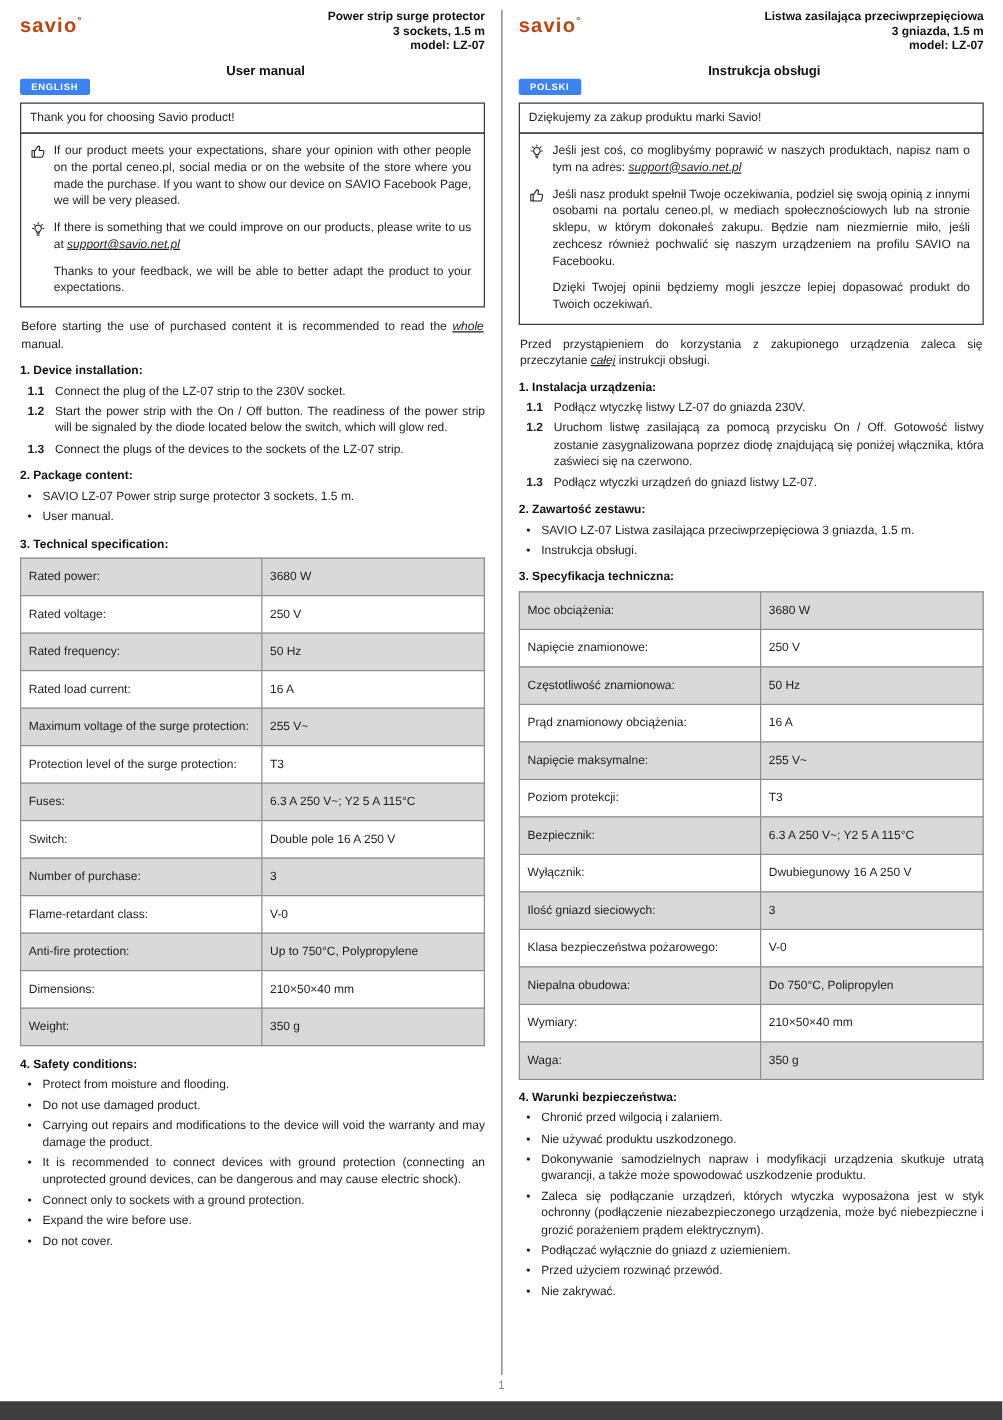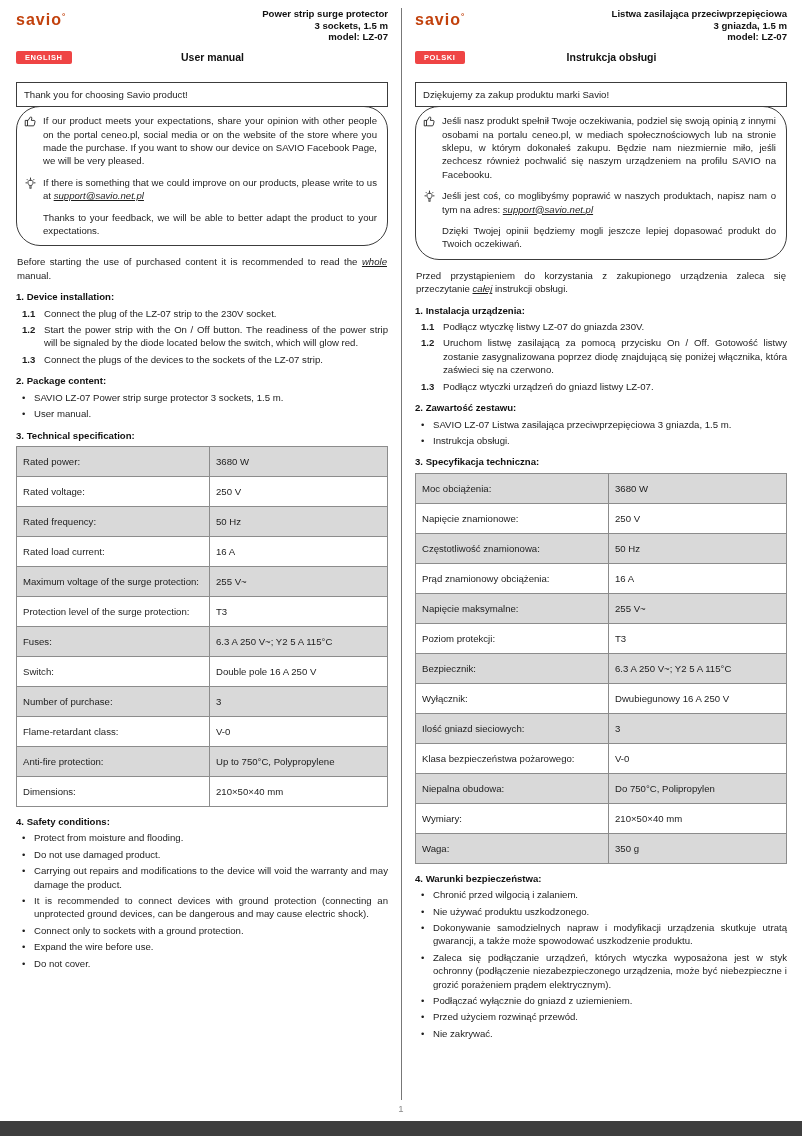--- a/index.html
+++ b/index.html
@@ -18,31 +18,31 @@
   .divider { width: 1px; background: #777; margin: 0 13px; height: 1092px; }
 
   
   .col-head { display: flex; justify-content: space-between; align-items: flex-start; }
   .logo { font-size: 16px; font-weight: bold; letter-spacing: 1px; color: #c2410c; line-height: 18px; }
   .logo sup { font-size: 8px; }
   .head-right { text-align: right; font-weight: bold; font-size: 9.6px; line-height: 11.6px; color: #111; }
 
   .title-row { position: relative; height: 15px; margin-top: 8px; }
   .lang-badge {
-    position: absolute; left: 0; top: 0;
-    background: #ef4444; color: #fff;
+    position: absolute; left: 0; top: 12px;
+    background: #3b82f6; color: #fff;
     font-size: 7.5px; font-weight: bold; letter-spacing: .6px;
     padding: 2px 9px 2px 9px; border-radius: 2px; line-height: 9px;
   }
   .doc-title { display: block; text-align: center; font-weight: bold; font-size: 10.5px; color: #111; padding-left: 21px; }
 
   .box { border: 1px solid #3c3c3c; padding: 5px 7px; }
   .box-a { margin-top: 16px; }
   .box-a p { margin: 0; }
-  .box-b { margin-top: -1px; padding: 7px 10px 8px 7px; border-radius: 24px; }
+  .box-b { margin-top: -1px; padding: 7px 10px 8px 7px; }
   .icon-para { display: flex; gap: 5px; margin-bottom: 8px; }
   .icon-para .ico { flex: 0 0 14px; padding-top: 1px; }
   .icon-para p { margin: 0; flex: 1; text-align: justify; }
   .feedback { margin: 0 0 0 19px; text-align: justify; }
 
   .u { text-decoration: underline; font-style: italic; }
 
   .note { margin: 9px 1px 8px 1px; text-align: justify; }
 
   h3 { font-size: 9.6px; margin: 8px 0 3px 0; color: #111; }
@@ -209,20 +209,24 @@
           <tr>
             <td class="lbl">Anti-fire protection:</td>
             <td class="val">Up to 750°C, Polypropylene</td>
           </tr>
 
           <tr>
             <td class="lbl">Dimensions:</td>
             <td class="val">210×50×40 mm</td>
           </tr>
 
+          <tr>
+            <td class="lbl">Weight:</td>
+            <td class="val">350 g</td>
+          </tr>
         </tbody>
     </table>
 
     <h3>4. Safety conditions:</h3>
     <div class="bullets">
 
         <div class="b-item">
           <span class="dot"></span>
           <span class="txt">Protect from moisture and flooding.</span>
         </div>
@@ -274,43 +278,43 @@
     <div class="title-row">
       <span class="lang-badge">POLSKI</span>
       <span class="doc-title">Instrukcja obsługi</span>
     </div>
 
     <div class="box box-a">
       <p>Dziękujemy za zakup produktu marki Savio!</p>
     </div>
 
     <div class="box box-b">
-      <div class="icon-para">
-        <span class="ico">
-          <svg viewBox="0 0 24 24" width="13" height="13">
-              <g fill="none" stroke="#1d1d1d" stroke-width="1.6" stroke-linejoin="round" stroke-linecap="round">
-                <path d="M3 10h3.5v10H3z"></path>
-                <path d="M6.5 19l2 1h8.5c1 0 1.8-.7 2-1.6l1.4-6.2c.3-1.2-.6-2.2-1.8-2.2h-5l.8-4.2c.2-1.2-.5-2.3-1.7-2.3-.6 0-1.1.3-1.4.8L7.6 10H6.5"></path>
-              </g>
-            </svg>
-        </span>
-        <p>Jeśli nasz produkt spełnił Twoje oczekiwania, podziel się swoją opinią z innymi osobami na portalu ceneo.pl, w mediach społecznościowych lub na stronie sklepu, w którym dokonałeś zakupu. Będzie nam niezmiernie miło, jeśli zechcesz również pochwalić się naszym urządzeniem na profilu SAVIO na Facebooku.</p>
-      </div>
       <div class="icon-para">
         <span class="ico">
           <svg viewBox="0 0 24 24" width="13" height="13">
               <g fill="none" stroke="#1d1d1d" stroke-width="1.6" stroke-linecap="round" stroke-linejoin="round">
                 <path d="M12 5.5a4.8 4.8 0 0 1 3.2 8.4c-.7.6-1 1.4-1 2.1h-4.4c0-.7-.3-1.5-1-2.1A4.8 4.8 0 0 1 12 5.5z"></path>
                 <path d="M10.2 18.5h3.6M10.8 20.7h2.4"></path>
                 <path d="M12 1.8v1.4M5.8 4.6l1 1M18.2 4.6l-1 1M3.6 10.8h1.4M19 10.8h1.4"></path>
               </g>
             </svg>
         </span>
         <p><span>Jeśli jest coś, co moglibyśmy poprawić w naszych produktach, napisz nam o tym na adres: </span><span class="u">support@savio.net.pl</span></p>
       </div>
+      <div class="icon-para">
+        <span class="ico">
+          <svg viewBox="0 0 24 24" width="13" height="13">
+              <g fill="none" stroke="#1d1d1d" stroke-width="1.6" stroke-linejoin="round" stroke-linecap="round">
+                <path d="M3 10h3.5v10H3z"></path>
+                <path d="M6.5 19l2 1h8.5c1 0 1.8-.7 2-1.6l1.4-6.2c.3-1.2-.6-2.2-1.8-2.2h-5l.8-4.2c.2-1.2-.5-2.3-1.7-2.3-.6 0-1.1.3-1.4.8L7.6 10H6.5"></path>
+              </g>
+            </svg>
+        </span>
+        <p>Jeśli nasz produkt spełnił Twoje oczekiwania, podziel się swoją opinią z innymi osobami na portalu ceneo.pl, w mediach społecznościowych lub na stronie sklepu, w którym dokonałeś zakupu. Będzie nam niezmiernie miło, jeśli zechcesz również pochwalić się naszym urządzeniem na profilu SAVIO na Facebooku.</p>
+      </div>
       <p class="feedback">Dzięki Twojej opinii będziemy mogli jeszcze lepiej dopasować produkt do Twoich oczekiwań.</p>
     </div>
 
     <p class="note"><span>Przed przystąpieniem do korzystania z zakupionego urządzenia zaleca się przeczytanie </span><span class="u">całej</span><span> instrukcji obsługi.</span></p>
 
     <h3>1. Instalacja urządzenia:</h3>
     <div class="num-list">
 
         <div class="num-item">
           <span class="num">1.1</span>

